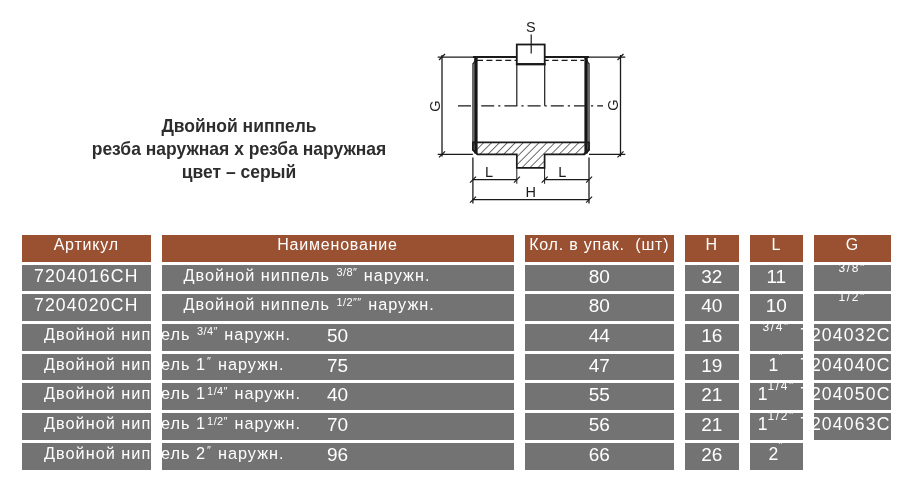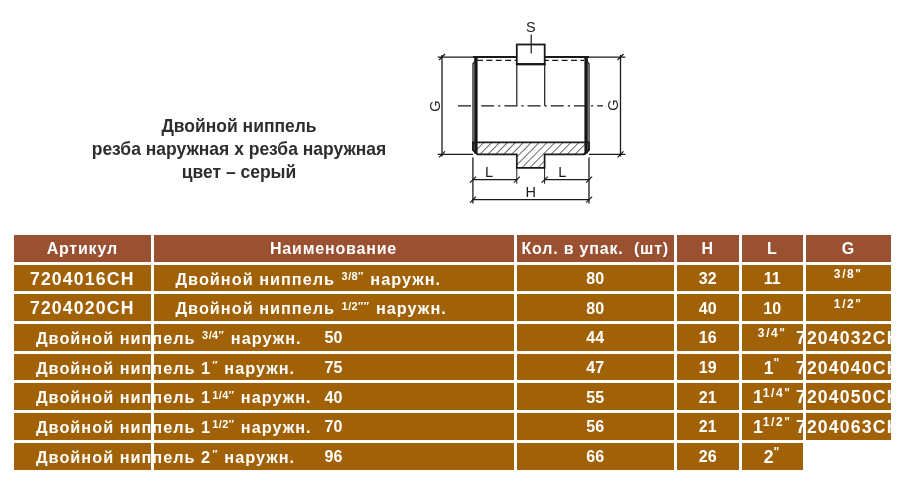--- a/index.html
+++ b/index.html
@@ -1,28 +1,28 @@
 <!DOCTYPE html>
 <html><head>
 <meta charset="utf-8">
 <style>
   html,body{margin:0;padding:0;}
   body{width:899px;height:481px;background:#ffffff;position:relative;
        font-family:"Liberation Sans",sans-serif;overflow:hidden;}
   .tbl{position:absolute;left:14px;top:235px;display:grid;
        grid-template-columns:136.5px 360px 157.5px 61.5px 61.5px 84.5px;
        grid-auto-rows:26.7px;gap:3px 3px;}
-  .c{display:flex;align-items:center;justify-content:center;
-     color:#ffffff;font-weight:bold;white-space:nowrap;}
+  .c{display:flex;justify-content:center;
+     color:#ffffff;font-weight:normal;white-space:nowrap;margin-left:8px;}
   .c>span{position:relative;top:1px;}
   .hd{background:#9a5132;font-size:16px;letter-spacing:0.8px;}
-  .dr{background:#a16207;}
+  .dr{background:#737373;}
   .art{font-size:17.6px;letter-spacing:1.2px;}
   .nm{justify-content:flex-start;padding-left:22px;font-size:16.3px;letter-spacing:1px;}
-  .num{font-size:16px;}
+  .num{font-size:19px;}
   .gc{font-size:17.6px;}
   .sf{font-size:11px;position:relative;top:-4.6px;letter-spacing:0.4px;margin:0 1px;}
   .c>span.gs{font-size:12px;top:-4px;letter-spacing:1.6px;}
   .c>span.gs0{font-size:12px;top:-4px;letter-spacing:1.6px;}
 </style>
 </head>
 <body>
 
 <div style="position:absolute;left:39px;top:113.5px;width:400px;text-align:center;
             font-size:18.5px;font-weight:bold;color:#2d2d2d;line-height:23.2px;

